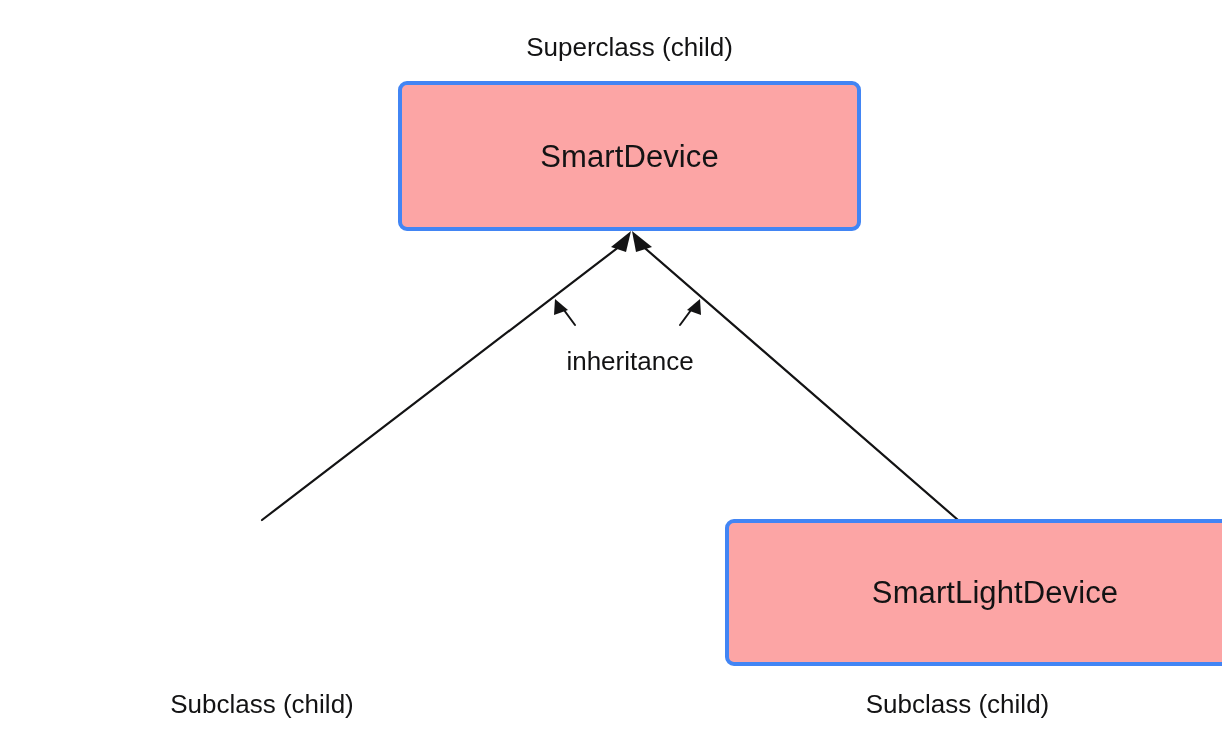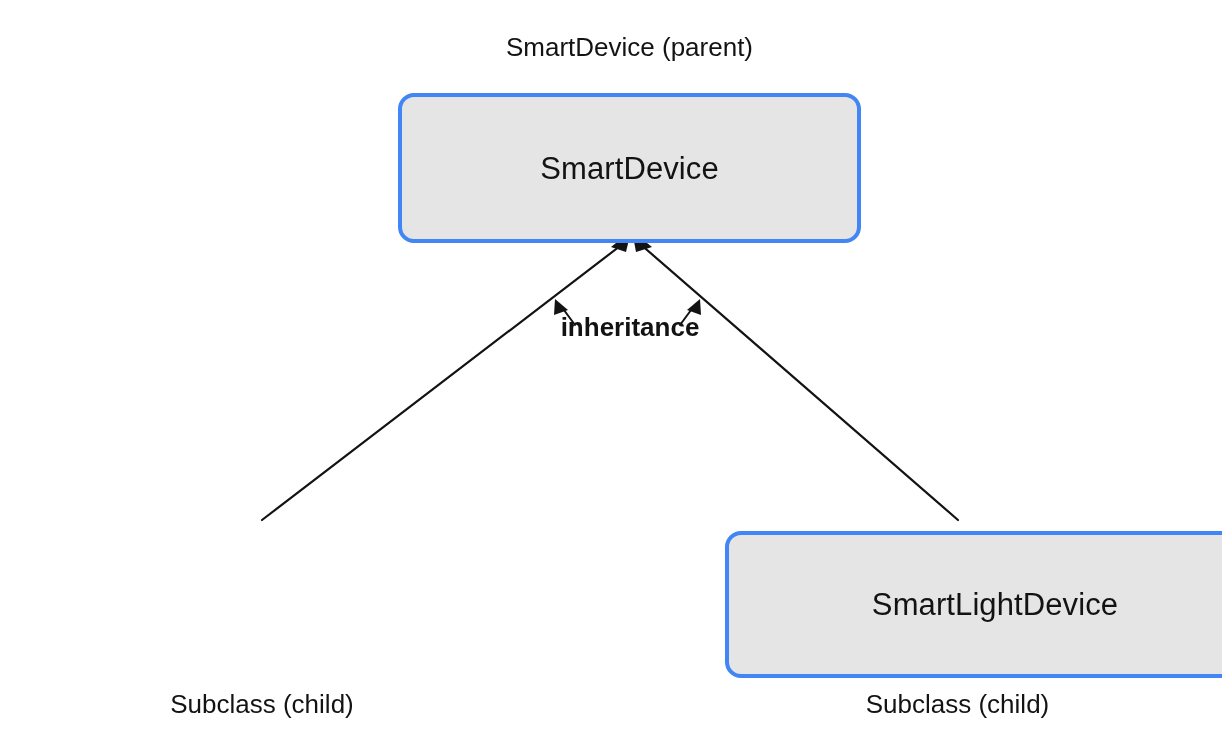--- a/index.html
+++ b/index.html
@@ -28,26 +28,25 @@
     width: 1222px;
     height: 750px;
     pointer-events: none;
   }
 
   
   .class-box {
     position: absolute;
     box-sizing: border-box;
     border: 4px solid #4285f4;
-    border-radius: 16px;
-    background: #e5e5e5;
+    border-radius: 9px;
+    background: #fca5a5;
     display: flex;
     align-items: center;
     justify-content: center;
-    margin-top: 12px;
   }
   .class-box .class-name {
     font-size: 31px;
     font-weight: 500;
     color: #131314;
     letter-spacing: 0.1px;
     line-height: 1;
     white-space: nowrap;
   }
 
@@ -79,23 +78,23 @@
     left: 725px;
     width: 465px;
     top: 691px;
   }
 
   
   #label-inheritance {
     position: absolute;
     left: 500px;
     width: 260px;
-    top: 314px;
+    top: 348px;
     font-size: 26px;
-    font-weight: 700;
+    font-weight: 400;
     color: #131314;
     line-height: 1;
     white-space: nowrap;
     text-align: center;
   }
 </style>
 </head>
 <body>
 
 <div id="canvas">
@@ -116,21 +115,21 @@
       <line x1="575" y1="325" x2="561" y2="306" stroke="#131314" stroke-width="2" stroke-linecap="round"></line>
       <polygon points="555,299 554,315 568,310" fill="#131314"></polygon>
     </g>
 
     <g>
       <line x1="680" y1="325" x2="694" y2="306" stroke="#131314" stroke-width="2" stroke-linecap="round"></line>
       <polygon points="700,299 687,310 701,315" fill="#131314"></polygon>
     </g>
   </svg>
 
-  <div class="caption" id="caption-superclass">SmartDevice (parent)</div>
+  <div class="caption" id="caption-superclass">Superclass (child)</div>
 
   <div class="class-box" id="box-superclass">
     <span class="class-name">SmartDevice</span>
   </div>
 
   <div id="label-inheritance">inheritance</div>
 
   <div class="caption" id="caption-subclass-tv">Subclass (child)</div>
 
   <div class="class-box" id="box-subclass-light">

